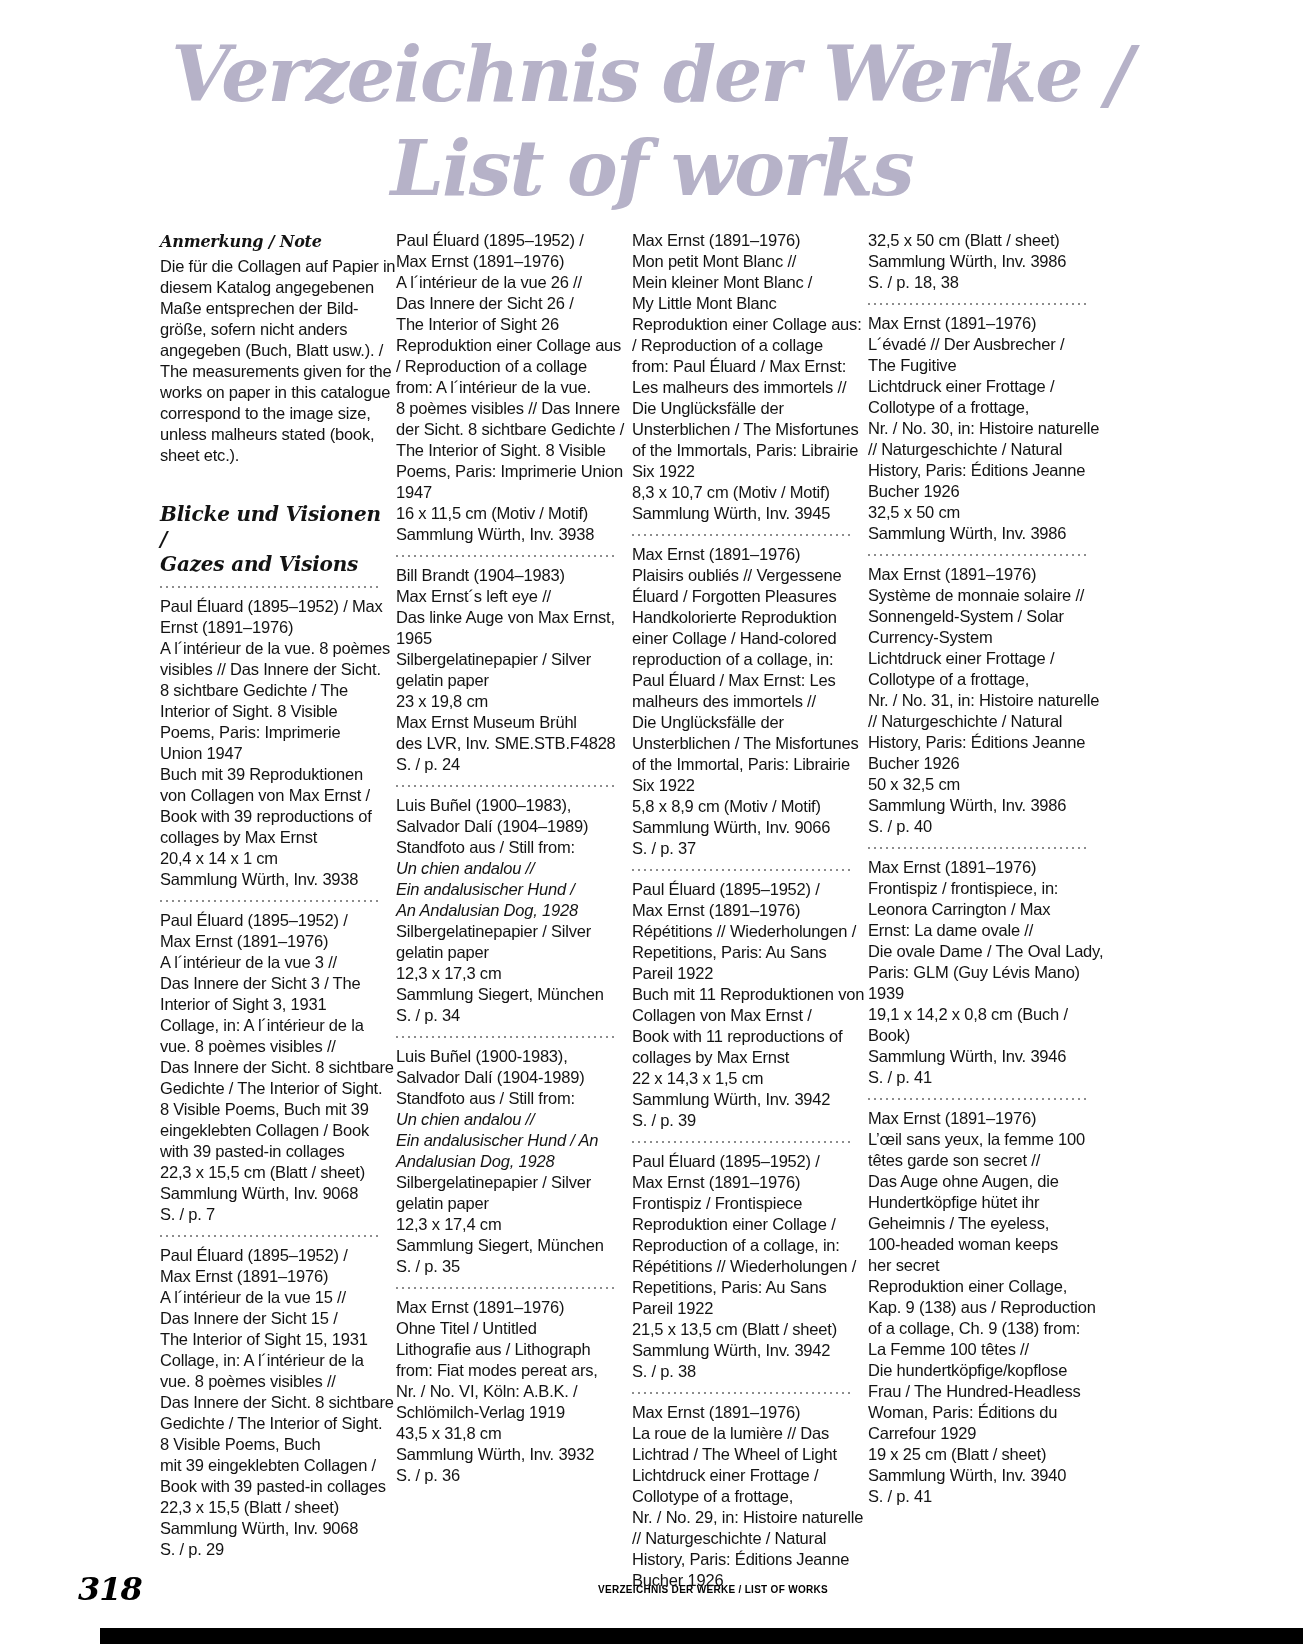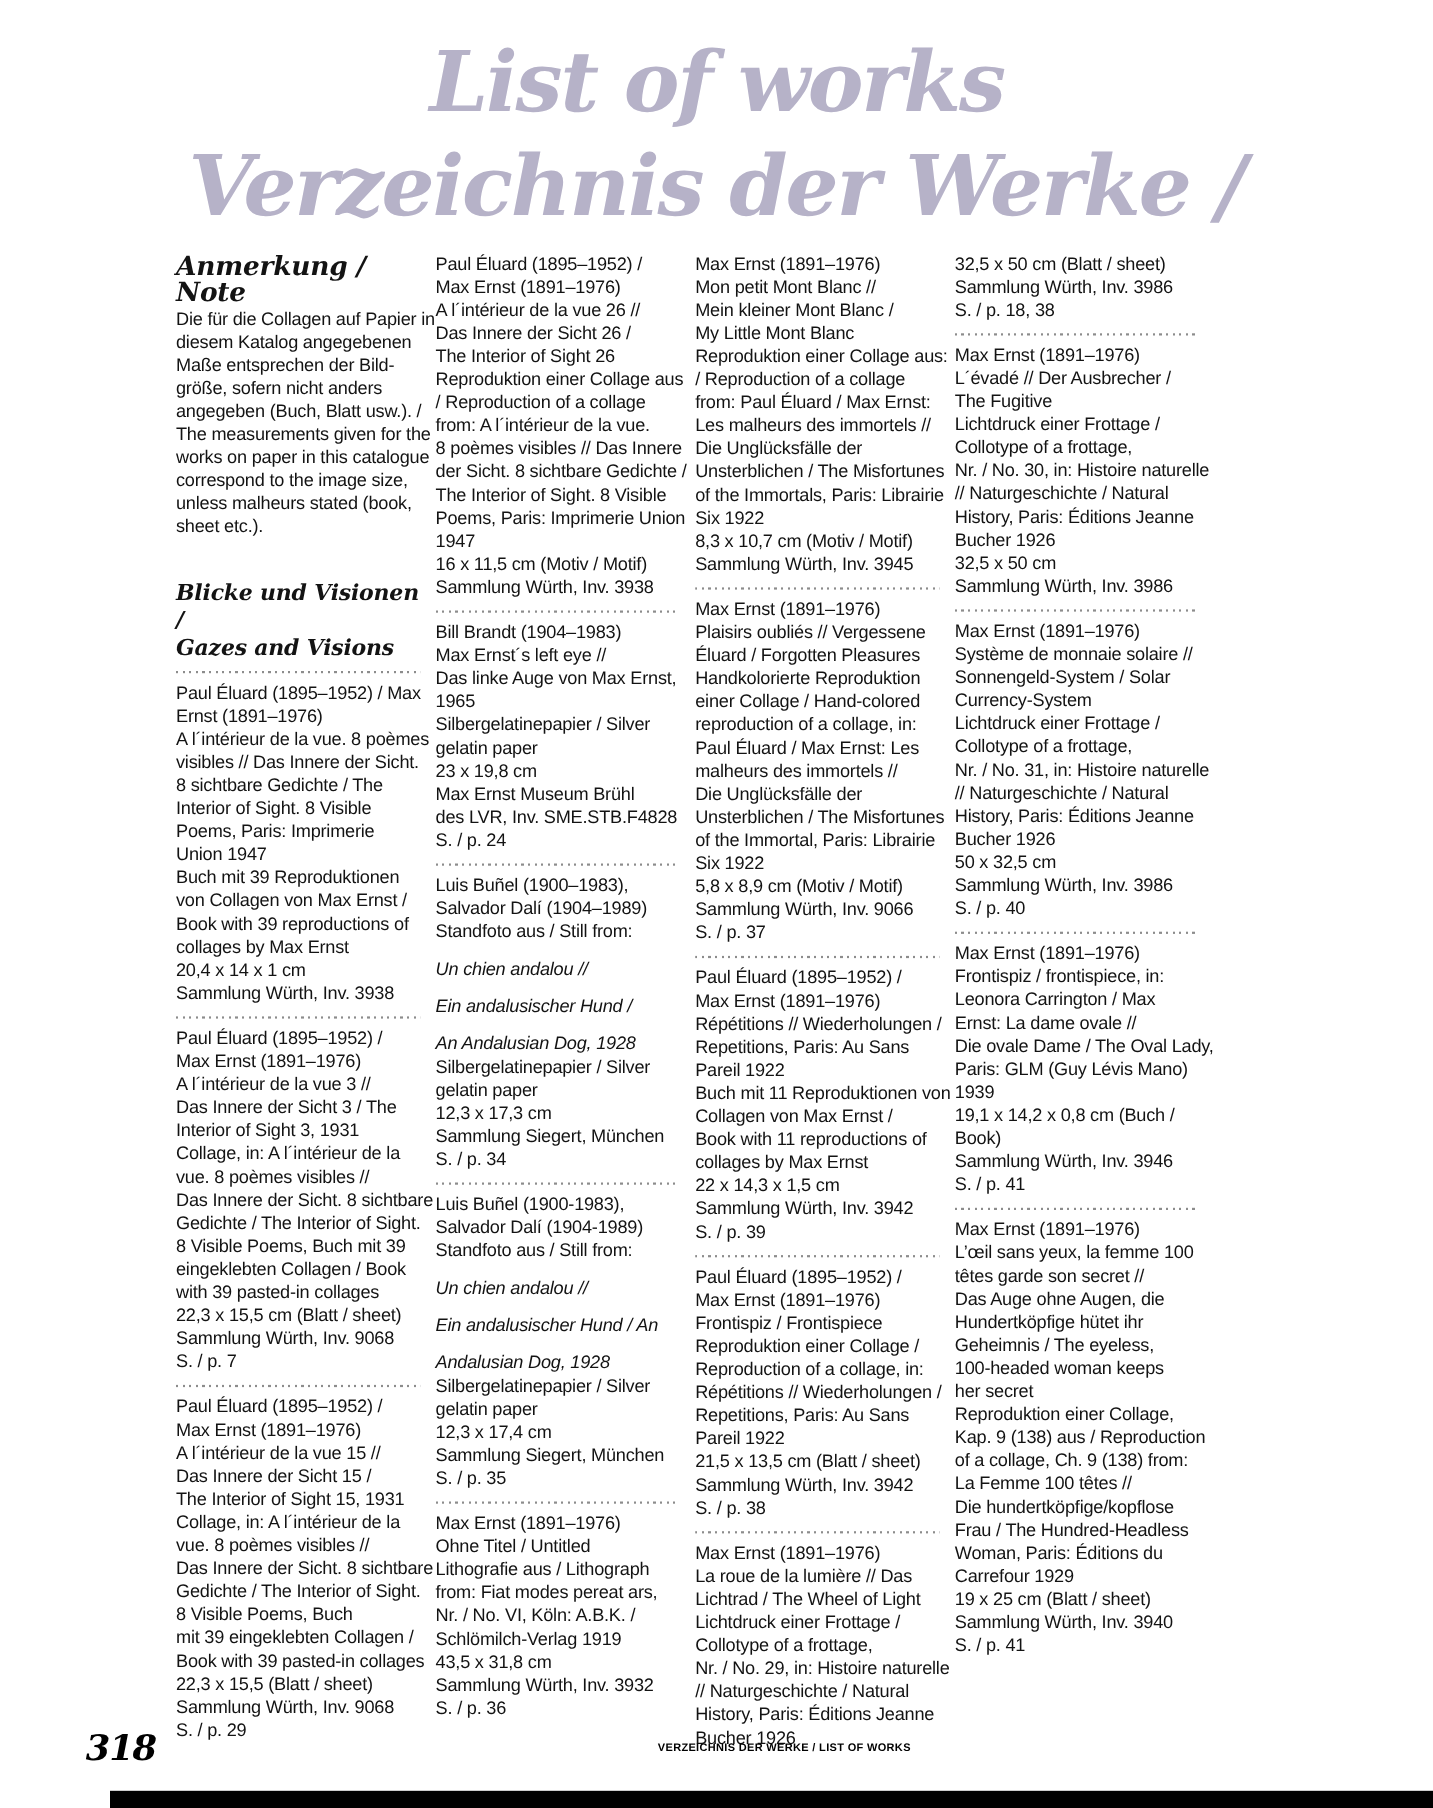--- a/index.html
+++ b/index.html
@@ -25,28 +25,28 @@
   .content {
     position:absolute; top:230px; left:160px; width:1000px;
     display:flex; gap:14px;
   }
   .col {
     width:222px; flex:0 0 222px;
     font-size:16.5px; line-height:21px;
     letter-spacing:-0.2px;
   }
   .note-heading {
-    font-size:24px; line-height:24px; margin-bottom:2px;
+    font-size:16px; line-height:24px; margin-bottom:2px;
   }
   .note-block { margin-bottom:36px; }
   .section-heading {
     font-size:20px; line-height:25px; margin-bottom:9px;
   }
   .line { white-space:nowrap; }
-  .line.italic { font-style:italic;margin-top:13px; }
+  .line.italic { font-style:italic; }
   .divider {
     height:2px; margin:10px 0 8px 0;
     background-image:repeating-linear-gradient(to right,#8c8c8c 0 2px, transparent 2px 6px);
   }
   .divider.top { margin-top:0; }
   .page-number {
     position:absolute; left:78px; top:1570px;
     font-size:32px; letter-spacing:-1px;
     color:#000;
   }
@@ -57,22 +57,22 @@
   }
   .bottom-bar {
     position:absolute; bottom:0; left:100px; right:0; height:16px;
     background:#000;
   }
 </style>
 </head>
 <body>
 
 <div class="page-title">
+  <div>Verzeichnis der Werke /</div>
   <div>List of works</div>
-  <div>Verzeichnis der Werke /</div>
 </div>
 
 <div class="content">
 
   <div class="col">
     <div class="note-block">
       <div class="display-font note-heading">Anmerkung / Note</div>
       <div>
           <div class="line">Die für die Collagen auf Papier in</div>
           <div class="line">diesem Katalog angegebenen</div>

